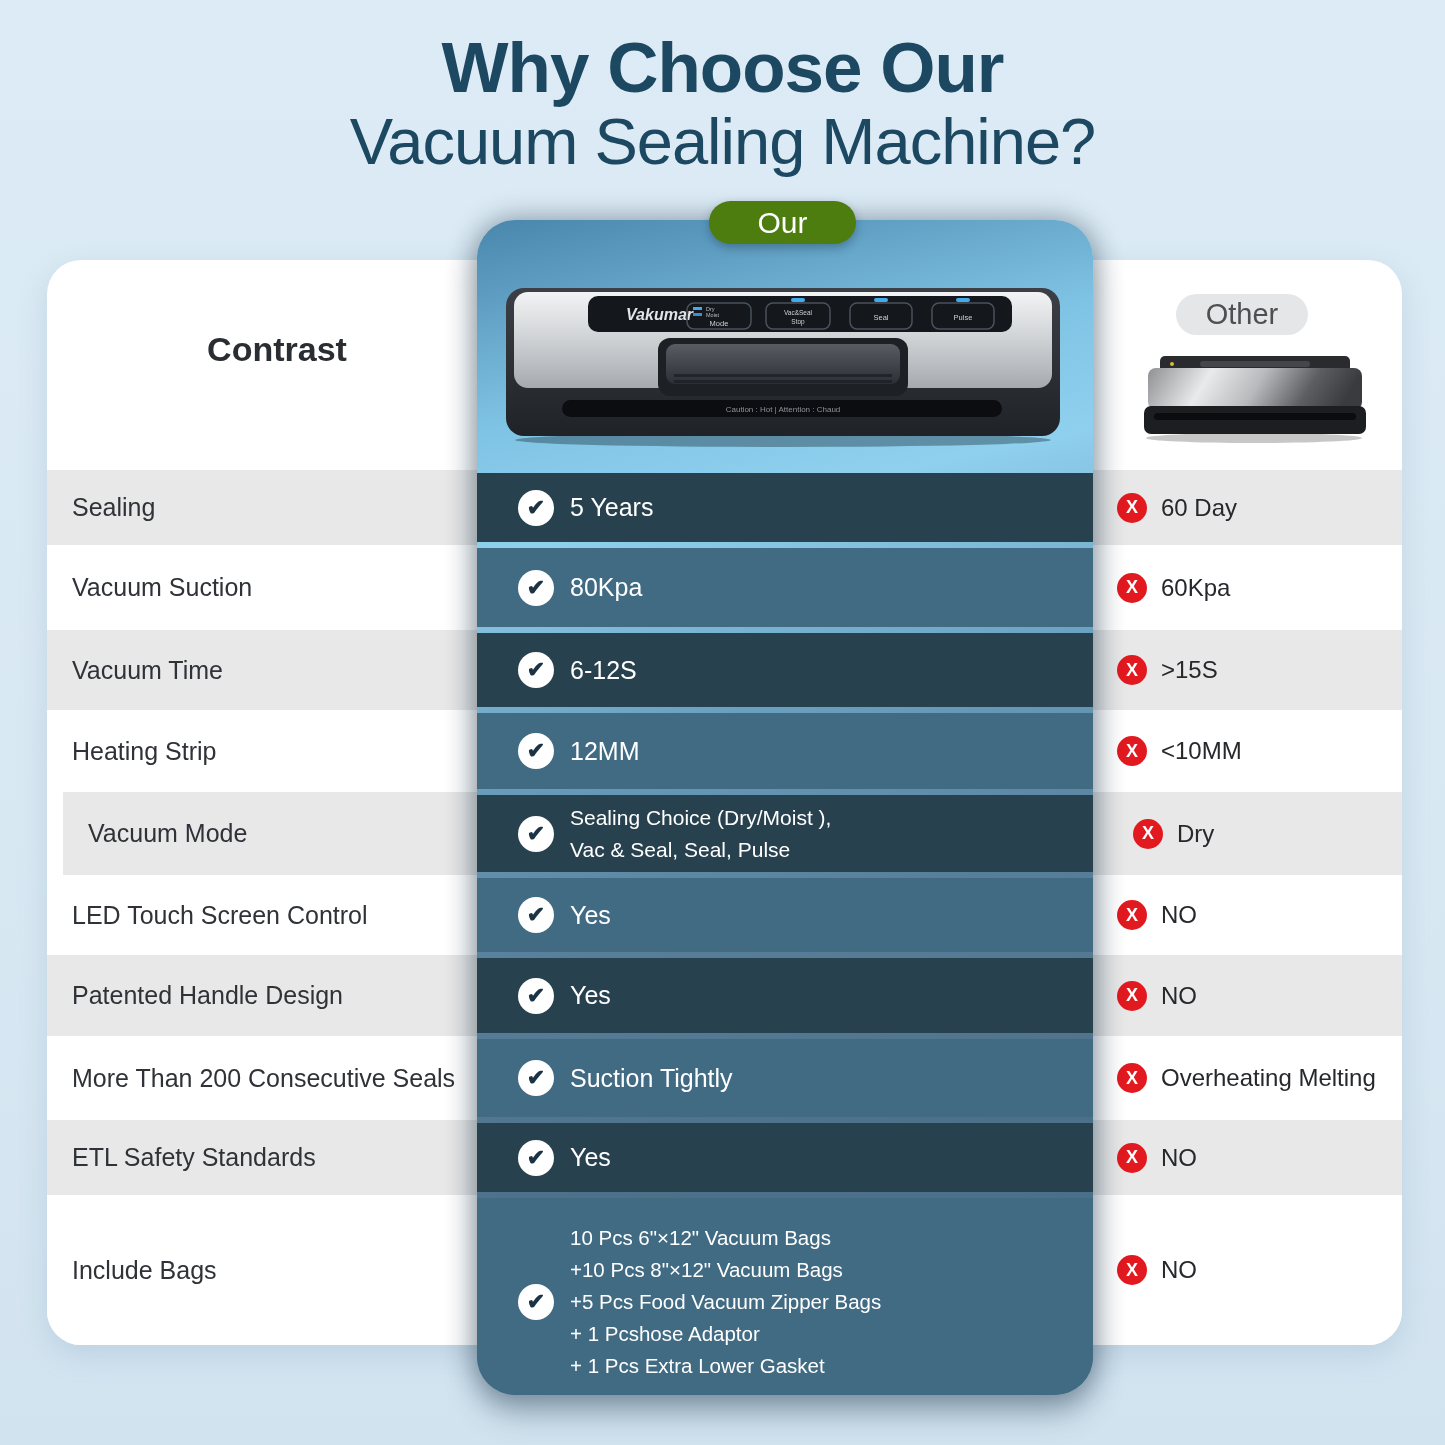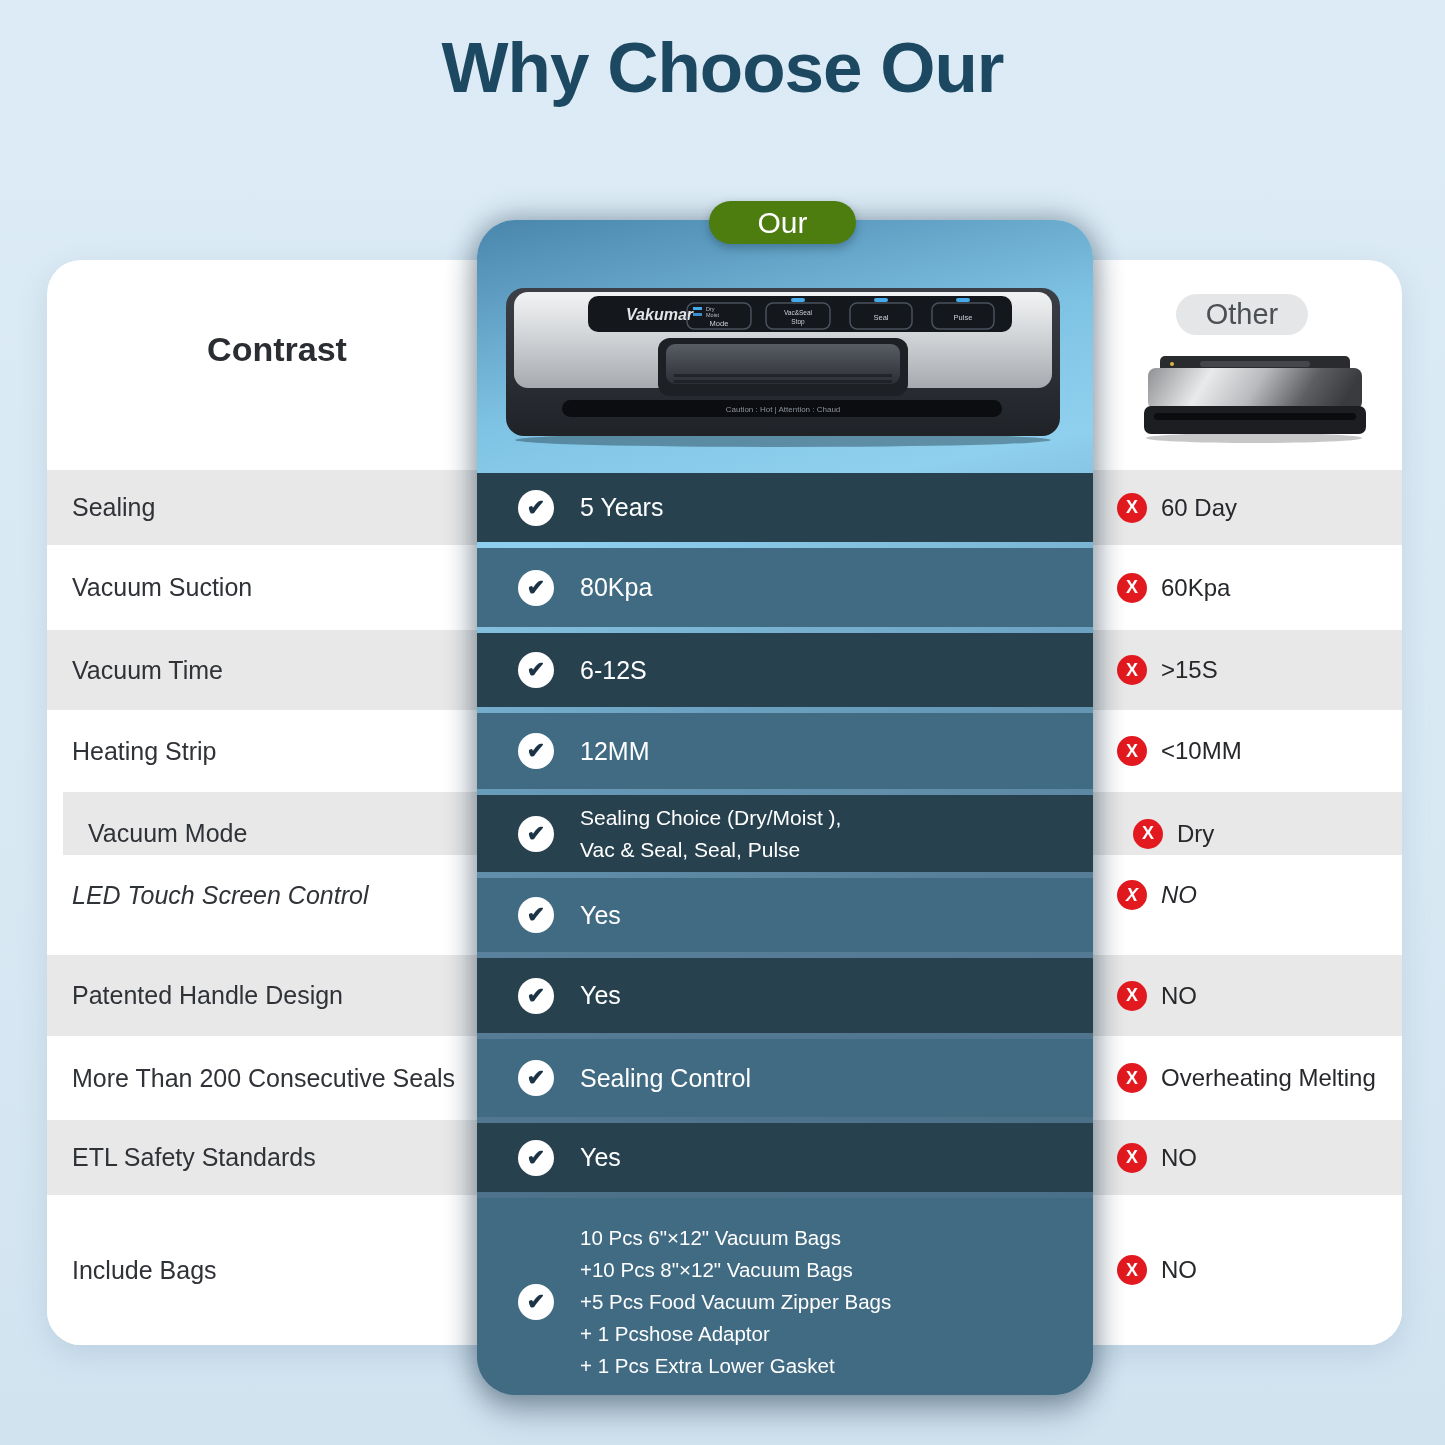--- a/index.html
+++ b/index.html
@@ -18,21 +18,21 @@
     left:47px;top:260px;width:1355px;height:1085px;background:#ffffff;
     border-radius:34px;box-shadow:0 10px 28px rgba(110,145,175,.22);overflow:hidden;
   }
   .contrast{left:40px;top:70px;width:380px;text-align:center;
     font-size:34px;font-weight:700;color:#2a2d31;}
   .srow{position:absolute;left:0;width:1355px;}
   .srow.gray{background:#e8e8e8;}
   .srow.white{background:#ffffff;}
   .r1{top:210px;height:75px;}  .r2{top:285px;height:85px;text-align:right;}
   .r3{top:370px;height:80px;}  .r4{top:450px;height:82px;padding-left:36px;}
-  .r5{top:532px;height:83px;margin-left:16px;}  .r6{top:595px;height:80px;font-style:italic;}
+  .r5{top:532px;height:83px;margin-left:16px;}  .r6{top:615px;height:80px;}
   .r7{top:695px;height:81px;}  .r8{top:776px;height:84px;}
   .r9{top:860px;height:75px;}  .r10{top:935px;height:150px;}
   .feature{position:absolute;left:25px;top:0;bottom:0;display:flex;align-items:center;
     font-size:25px;color:#2f3237;}
   .othercell{position:absolute;left:1070px;top:0;bottom:0;display:flex;align-items:center;gap:14px;}
   .xbadge{width:30px;height:30px;border-radius:50%;background:#e21a20;flex:0 0 30px;
     display:flex;align-items:center;justify-content:center;
     color:#ffffff;font-size:18px;font-weight:800;}
   .otherval{font-size:24px;color:#26282c;white-space:nowrap;}
   
@@ -45,38 +45,39 @@
   .crow.dark{background:#27414f;}
   .crow.light{background:#406b83;}
   .c1{top:253px;height:69px;}  .c2{top:328px;height:79px;}
   .c3{top:413px;height:74px;}  .c4{top:493px;height:76px;}
   .c5{top:575px;height:77px;}  .c6{top:658px;height:74px;}
   .c7{top:738px;height:75px;}  .c8{top:819px;height:78px;}
   .c9{top:903px;height:69px;}  .c10{top:978px;height:197px;background:#45718b;padding-top:10px;}
   .checkbadge{width:36px;height:36px;border-radius:50%;background:#ffffff;flex:0 0 36px;
     display:flex;align-items:center;justify-content:center;
     color:#1c3245;font-size:22px;font-weight:700;}
-  .ourval{margin-left:26px;font-size:25px;color:#ffffff;}
+  .ourval{margin-left:16px;font-size:25px;color:#ffffff;}
   .multiline{white-space:pre-line;}
   .c5 .ourval{font-size:21px;line-height:32px;}
   .c10 .ourval{font-size:20.5px;line-height:32px;}
   
   .pill-our{left:709px;top:201px;width:147px;height:43px;border-radius:22px;background:#4d7c0f;
     display:flex;align-items:center;justify-content:center;color:#ffffff;font-size:30px;
     box-shadow:0 4px 10px rgba(20,45,65,.35);}
   .pill-other{left:1176px;top:282px;width:132px;height:41px;border-radius:21px;background:#e5e6e8;
     display:flex;align-items:center;justify-content:center;color:#4c4f54;font-size:29px;margin-top:12px;}
   .machine-our{left:500px;top:278px;}
   .machine-other{left:1138px;top:352px;}
 </style>
 </head>
 <body>
 
 <div class="abs titles">
   <div class="title-line1">Why Choose Our</div>
+  <div class="title-line2">Vacuum Sealing Machine?</div>
 </div>
 
 <div class="abs card">
   <div class="abs contrast">Contrast</div>
 
   <div class="srow r1 gray">
     <div class="feature">Sealing</div>
     <div class="othercell">
       <span class="xbadge">X</span>
       <span class="otherval">60 Day</span>
@@ -172,21 +173,21 @@
   <div class="crow c6 light">
     <span class="checkbadge">✔</span>
     <span class="ourval">Yes</span>
   </div>
   <div class="crow c7 dark">
     <span class="checkbadge">✔</span>
     <span class="ourval">Yes</span>
   </div>
   <div class="crow c8 light">
     <span class="checkbadge">✔</span>
-    <span class="ourval">Sealing Control</span>
+    <span class="ourval">Suction Tightly</span>
   </div>
   <div class="crow c9 dark">
     <span class="checkbadge">✔</span>
     <span class="ourval">Yes</span>
   </div>
   <div class="crow c10 light">
     <span class="checkbadge">✔</span>
     <span class="ourval multiline">10 Pcs 6"×12" Vacuum Bags
 +10 Pcs 8"×12" Vacuum Bags
 +5 Pcs Food Vacuum Zipper Bags

